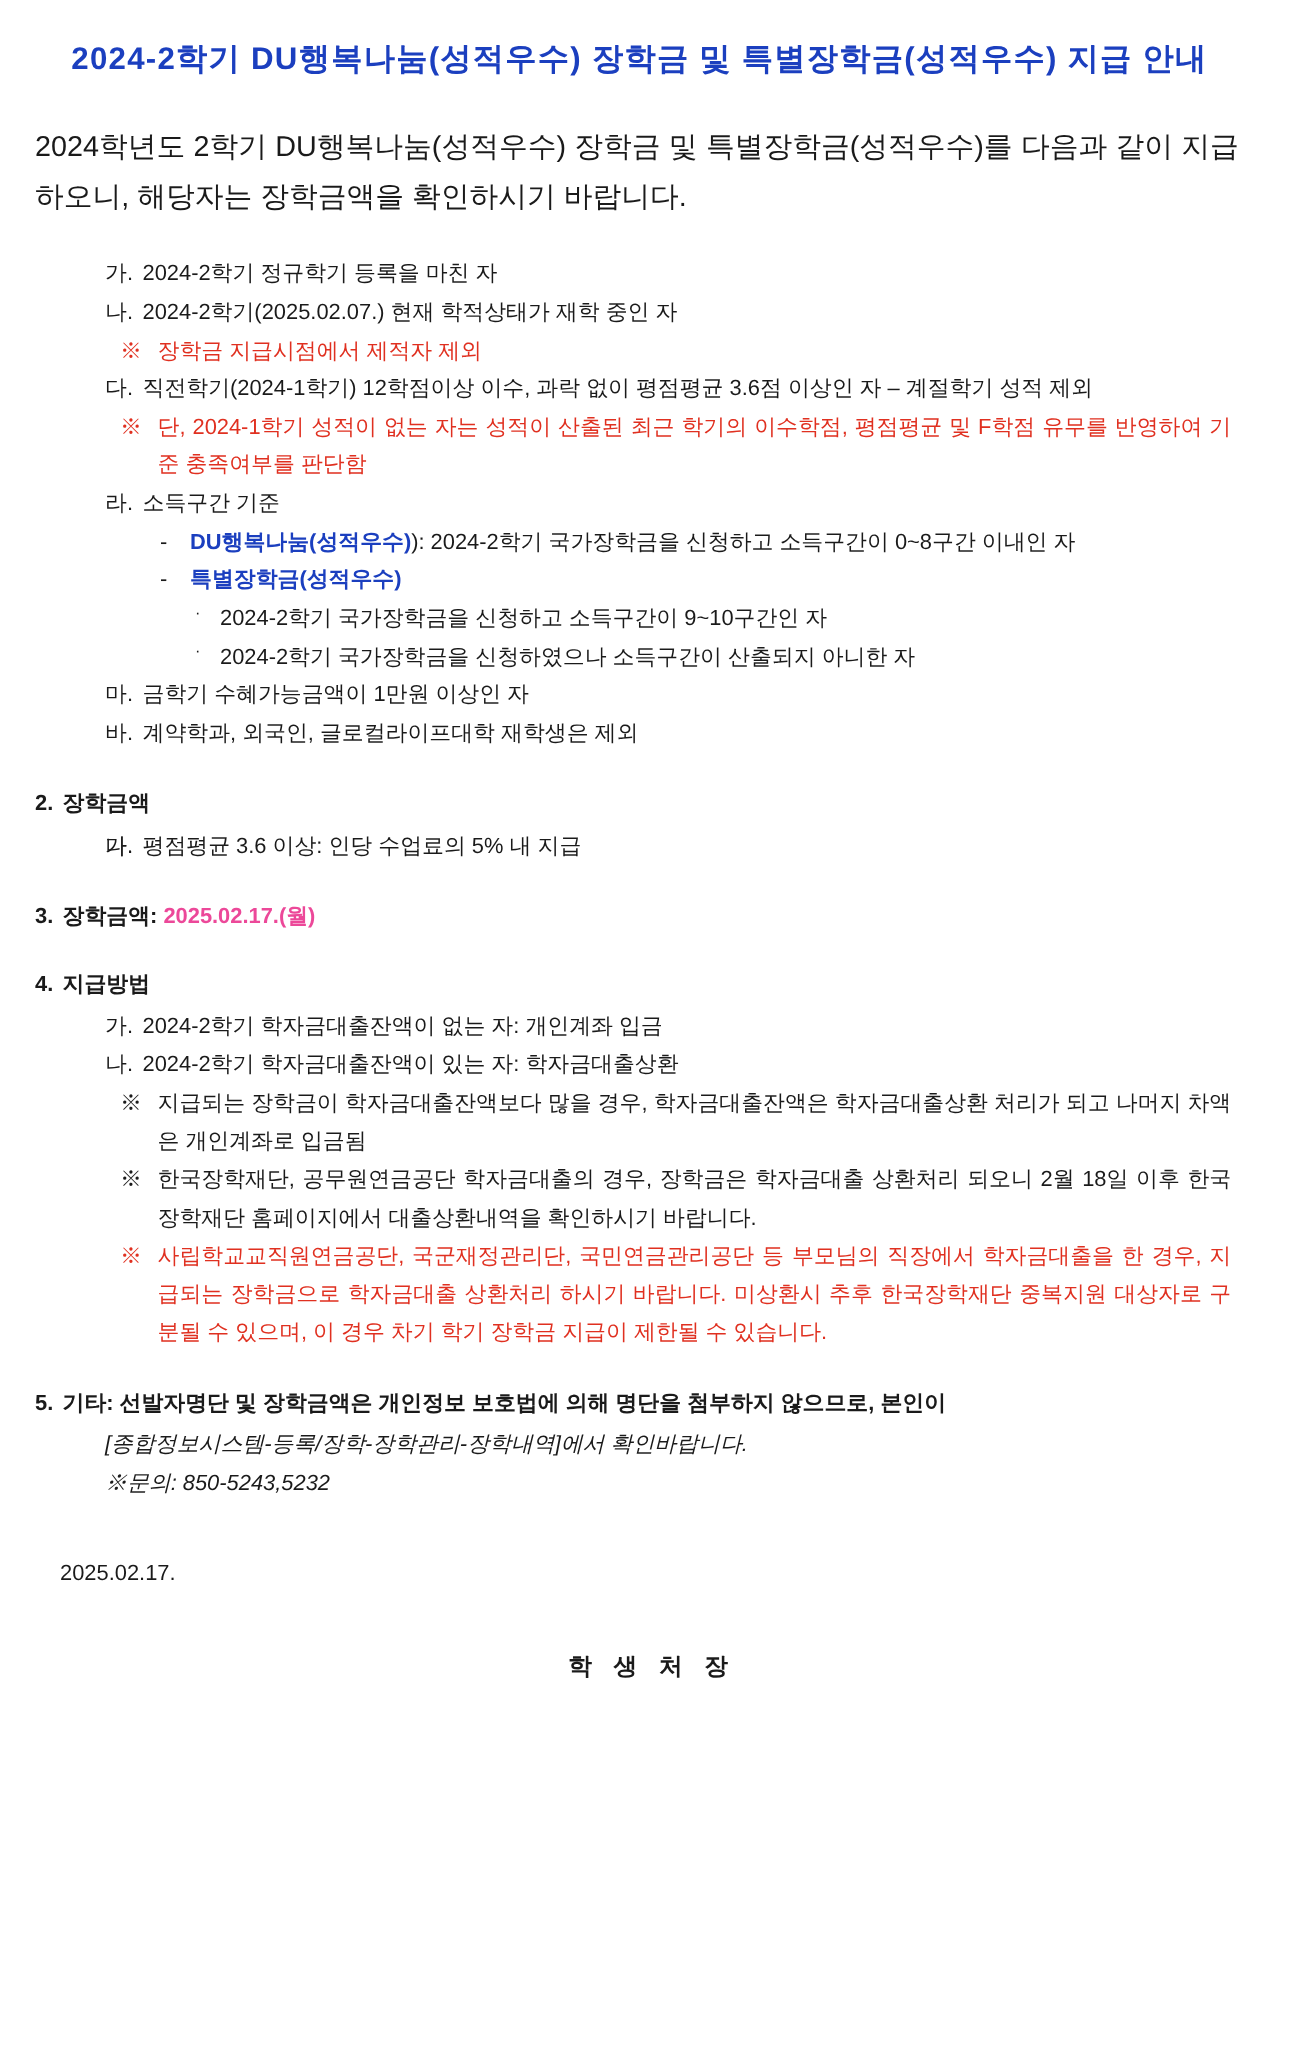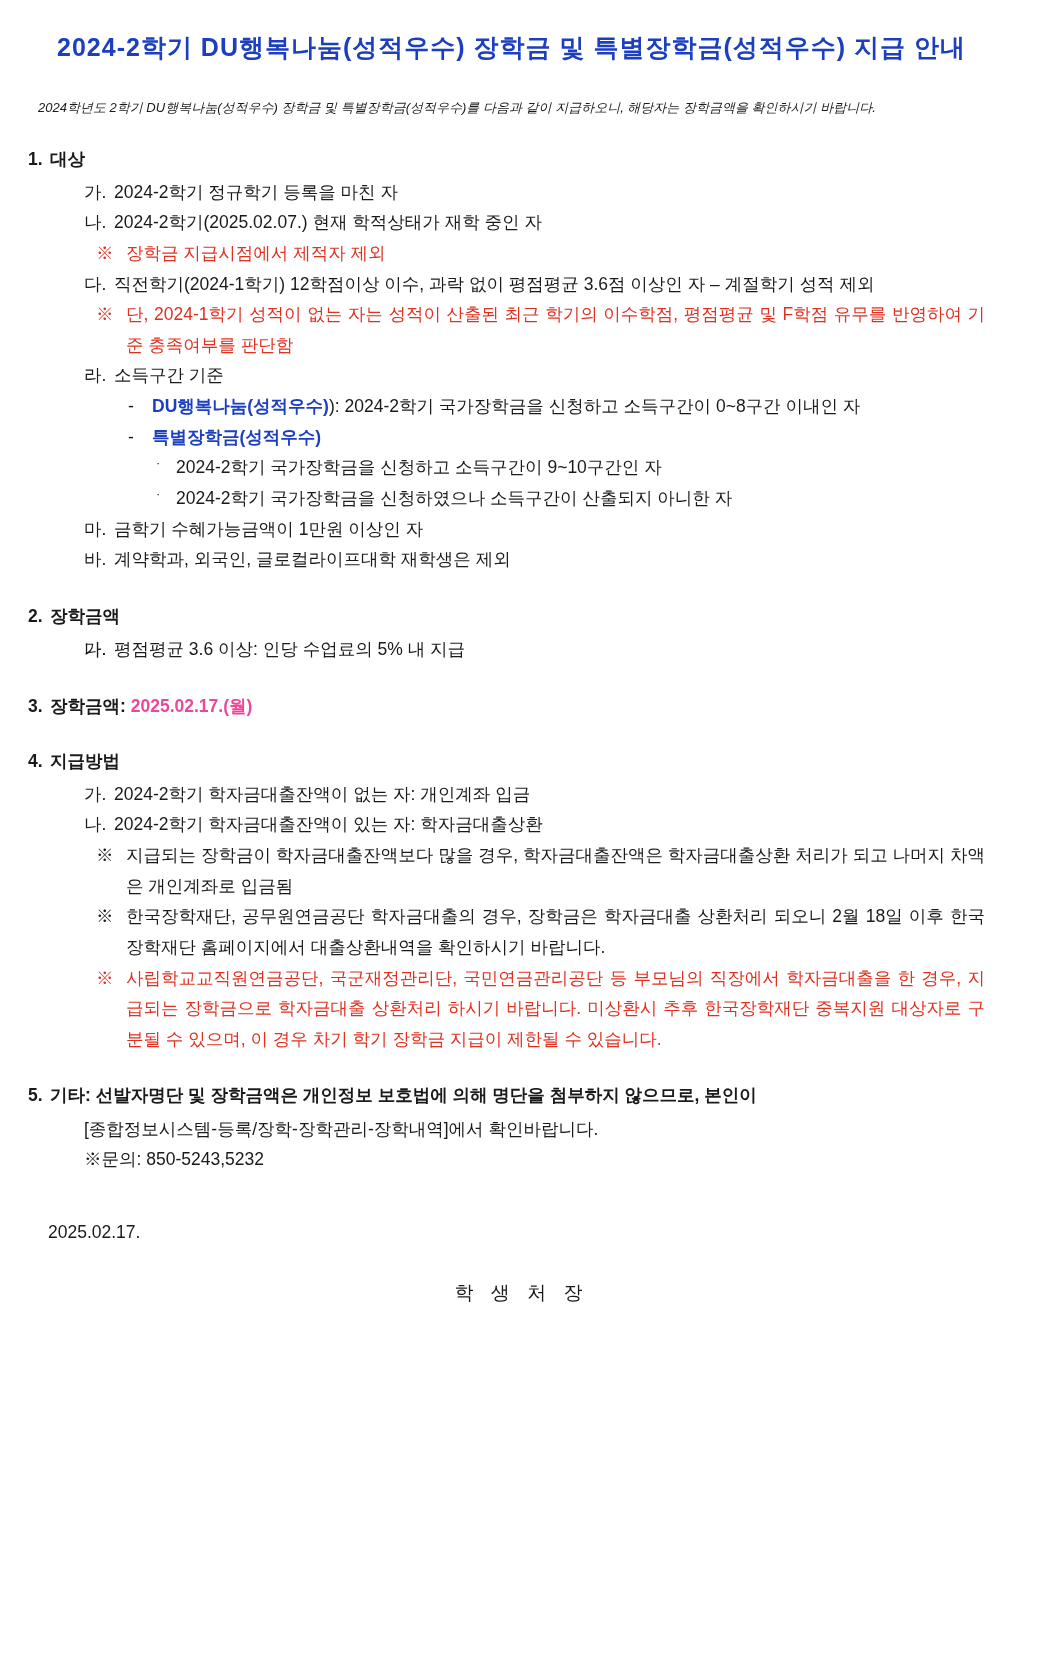--- a/index.html
+++ b/index.html
@@ -24,26 +24,25 @@
   }
   .doc-title {
     text-align: center;
     color: #1b3fbf;
     font-weight: bold;
     font-size: 25px;
     letter-spacing: 1px;
     margin: 10px 0 30px 0;
   }
   .intro {
-    font-size: 13px;
-    line-height: 1.75;
-    margin: 0 0 26px 10px;
+    font-size: 23px;
+    line-height: 1.75;
+    margin: 0 0 26px 0;
     text-align: justify;
     padding-right: 4px;
-    font-style: italic;
   }
   .section {
     margin-bottom: 6px;
   }
   .sec-head {
     font-weight: bold;
     font-size: 17.5px;
     margin: 0 0 4px 0;
   }
   .sec-head .num {
@@ -116,49 +115,47 @@
     text-align: right;
   }
   .red-bold {
     color: #ec4899;
     font-weight: bold;
   }
   .tail-line {
     margin-left: 56px;
     font-size: 17.5px;
     line-height: 1.75;
+    font-style: italic;
   }
   .date-line {
     text-align: left;
     font-size: 17.5px;
     margin: 44px 0 0 0;
     padding-left: 20px;
   }
   .signer {
     text-align: center;
     font-size: 19px;
-    font-weight: normal;
+    font-weight: bold;
     letter-spacing: 6px;
-    margin: 32px 0 0 0;
+    margin: 46px 0 0 0;
     padding-left: 20px;
   }
 </style>
 </head>
 <body>
 
 <div class="page">
 
   <div class="doc-title">2024-2학기 DU행복나눔(성적우수) 장학금 및 특별장학금(성적우수) 지급 안내</div>
 
   <p class="intro">2024학년도 2학기 DU행복나눔(성적우수) 장학금 및 특별장학금(성적우수)를 다음과 같이 지급하오니, 해당자는 장학금액을 확인하시기 바랍니다.</p>
 
   <div class="section">
-    <div class="sec-head">
-      <span class="num">1.</span><span>대상</span>
-    </div>
 
     <div class="lvl1">
       <span class="mk">가.</span>
       <span>2024-2학기 정규학기 등록을 마친 자</span>
     </div>
 
     <div class="lvl1">
       <span class="mk">나.</span>
       <span>2024-2학기(2025.02.07.) 현재 학적상태가 재학 중인 자</span>
     </div>

